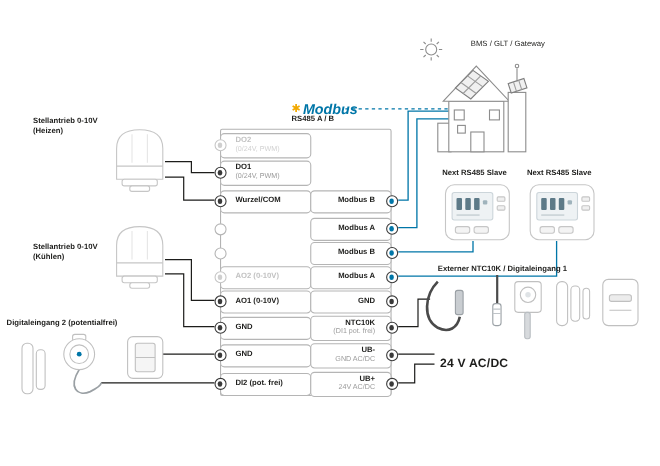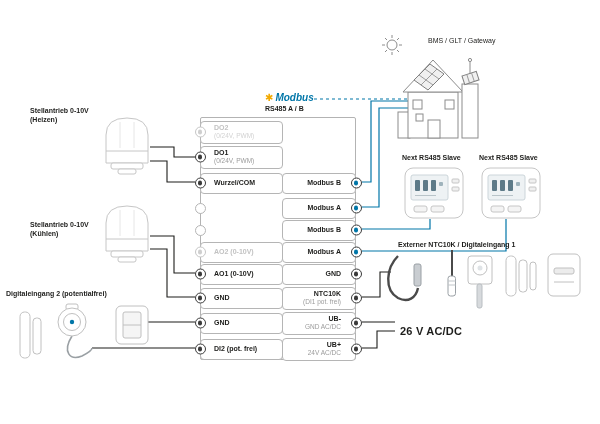--- a/index.html
+++ b/index.html
@@ -8,21 +8,21 @@
   svg.layer{position:absolute;left:0;top:0}
 
   .lbl{position:absolute;line-height:1.3;white-space:nowrap}
   .lbl .ln{display:block}
   .f7b{font-size:7px;font-weight:700}
   .f7{font-size:7px;font-weight:400}
   .power{font-size:11px;font-weight:700;letter-spacing:.2px}
 
   .modbus-logo{position:absolute;left:265px;top:92px;display:flex;align-items:center;gap:2px}
   .modbus-logo .star{font-size:10px;color:#f2a900;line-height:1}
-  .modbus-logo .mname{font-size:10px;font-weight:700;font-style:italic;color:#0076a8}
+  .modbus-logo .mname{font-size:13px;font-weight:700;font-style:italic;color:#0076a8}
 
   .block{position:absolute;left:200px;top:117px;width:156px;height:243px;border:1px solid #b3b3b3;border-radius:2px;background:transparent}
   .cell{position:absolute;background:#fff;border:1px solid #b5b5b5;border-radius:4px;display:flex;align-items:center}
   .cell.left{left:-1px;width:83px;padding-left:13px}
   .cell.right{right:-1px;width:74px;justify-content:flex-end;padding-right:14px;text-align:right}
   .cl b{display:block;font-size:7px;font-weight:700;color:#1d1d1b;line-height:1.15}
   .cl i{display:block;font-style:normal;font-size:6.5px;color:#9b9b9b;line-height:1.15}
   .cl i:empty{display:none}
   .cell.muted .cl b{color:#c2c2c2}
   .cell.muted .cl i{color:#d2d2d2}
@@ -174,21 +174,21 @@
   </div>
   <div class="lbl f7b" style="left:30px;top:220px">
     <span class="ln">Stellantrieb 0-10V</span>
     <span class="ln">(Kühlen)</span>
   </div>
   <div class="lbl f7b" style="left:6px;top:289px">Digitaleingang 2 (potentialfrei)</div>
 
   <div class="lbl f7b" style="left:402px;top:153px">Next RS485 Slave</div>
   <div class="lbl f7b" style="left:479px;top:153px">Next RS485 Slave</div>
   <div class="lbl f7b" style="left:398px;top:240px">Externer NTC10K / Digitaleingang 1</div>
-  <div class="lbl power" style="left:400px;top:324px">26 V AC/DC</div>
+  <div class="lbl power" style="left:400px;top:324px">24 V AC/DC</div>
 
   <div class="block">
 
     <div class="cell left muted" style="top:2.5px;height:23px">
       <span class="term muted"></span>
       <span class="cl">
           <b>DO2</b>
           <i>(0/24V, PWM)</i>
         </span>
     </div>

